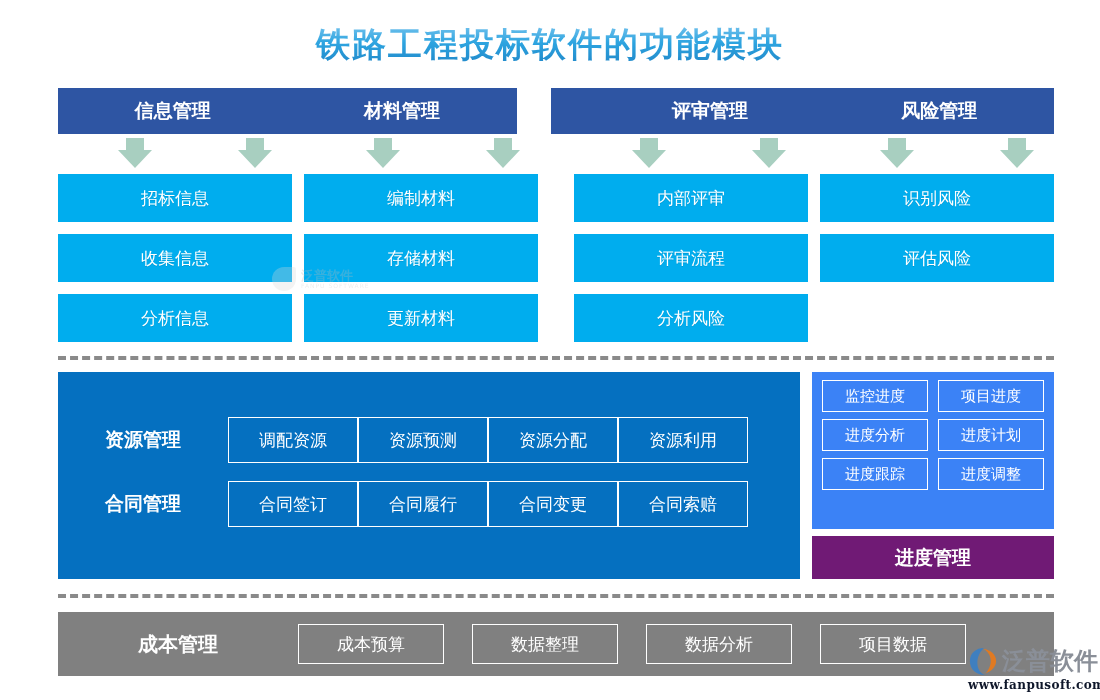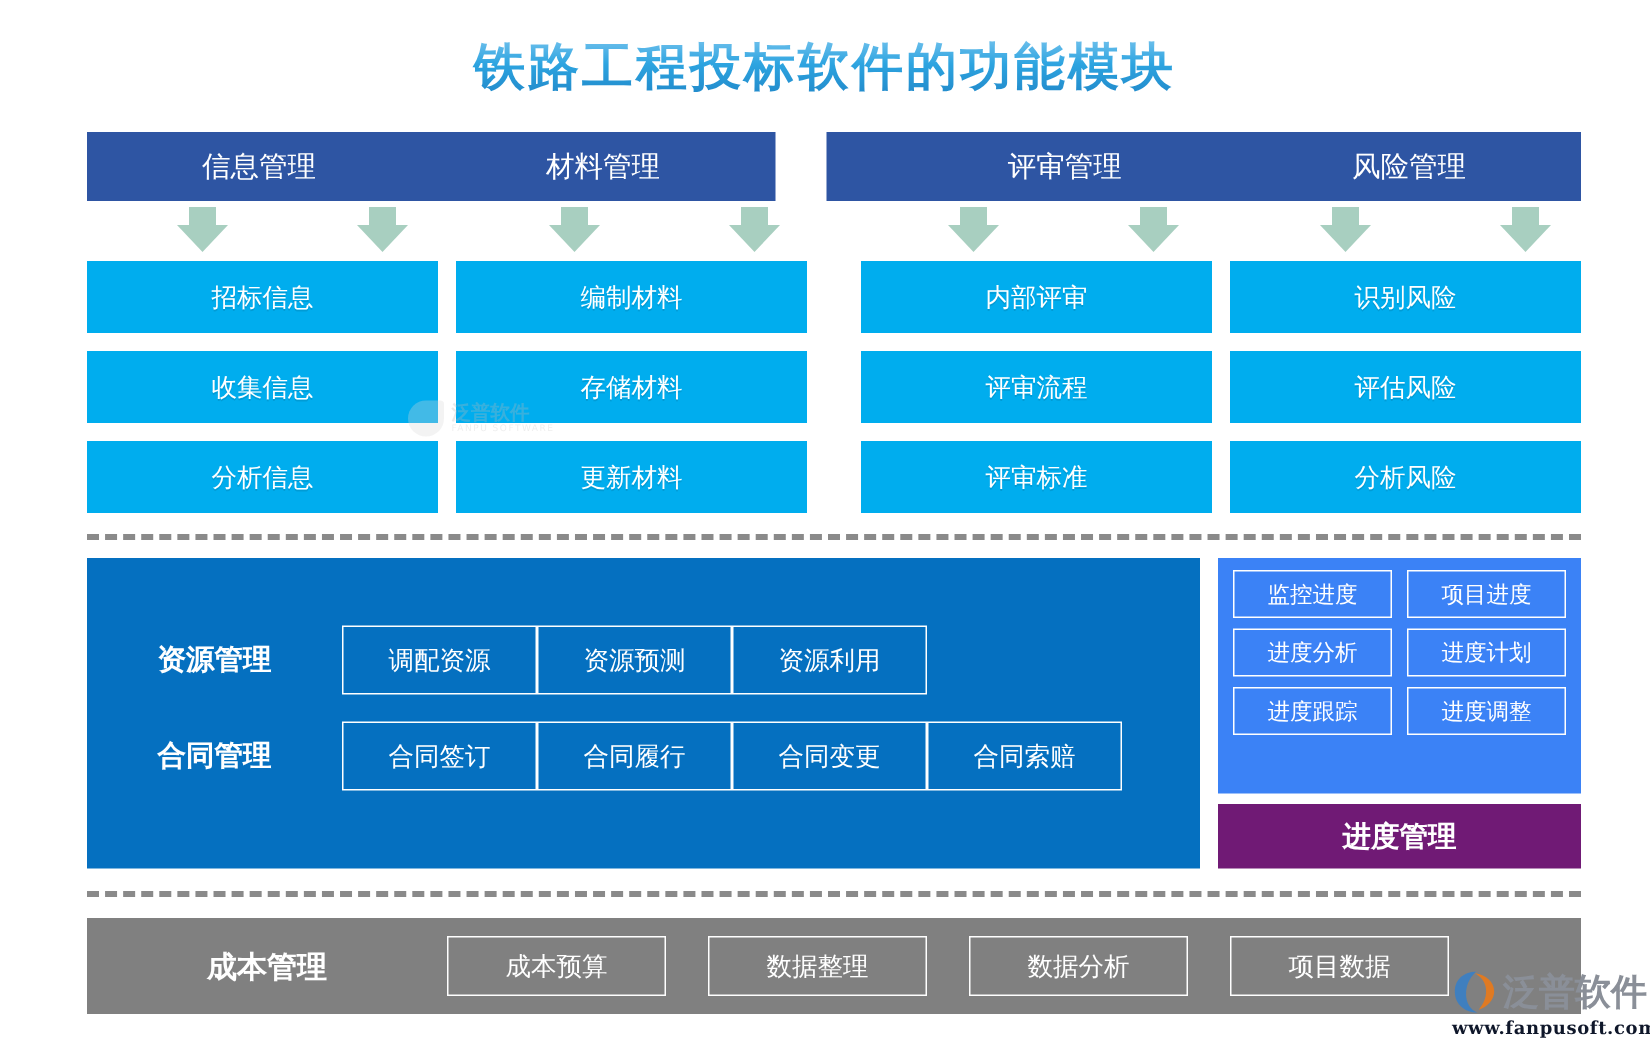--- a/index.html
+++ b/index.html
@@ -57,21 +57,21 @@
     display: flex;
   }
   .hdr-bar {
     background: #2e55a3;
     height: 46px;
     display: flex;
     align-items: center;
     justify-content: space-around;
     color: #ffffff;
     font-size: 19px;
-    font-weight: normal;
+    font-weight: bold;
     font-family: "DejaVu Serif", "Liberation Serif", serif;
   }
   .hdr-bar.left { width: 480px; }
   .hdr-bar.gap  { width: 36px; background: transparent; }
   .hdr-bar.right{ width: 480px; padding-left: 44px; }
   .hdr-bar span { display: block; width: 50%; text-align: center; }
 
   .arrow-row {
     position: absolute;
     left: 0;
@@ -392,35 +392,35 @@
       </div>
       <div class="cell-row">
         <div class="cell c1">收集信息</div>
         <div class="cell c2">存储材料</div>
         <div class="cell c3">评审流程</div>
         <div class="cell c4">评估风险</div>
       </div>
       <div class="cell-row">
         <div class="cell c1">分析信息</div>
         <div class="cell c2">更新材料</div>
-        <div class="cell c3">评审标准</div>
         <div class="cell c4">分析风险</div>
       </div>
     </div>
   </div>
 
   <div class="divider d1"></div>
   <div class="divider d2"></div>
 
   <div class="mid-left">
     <div class="mid-rows">
       <div class="mid-row">
         <div class="mid-label">资源管理</div>
         <div class="mid-box">调配资源</div>
         <div class="mid-box">资源预测</div>
+        <div class="mid-box">资源分配</div>
         <div class="mid-box">资源利用</div>
       </div>
       <div class="mid-row">
         <div class="mid-label">合同管理</div>
         <div class="mid-box">合同签订</div>
         <div class="mid-box">合同履行</div>
         <div class="mid-box">合同变更</div>
         <div class="mid-box">合同索赔</div>
       </div>
     </div>

